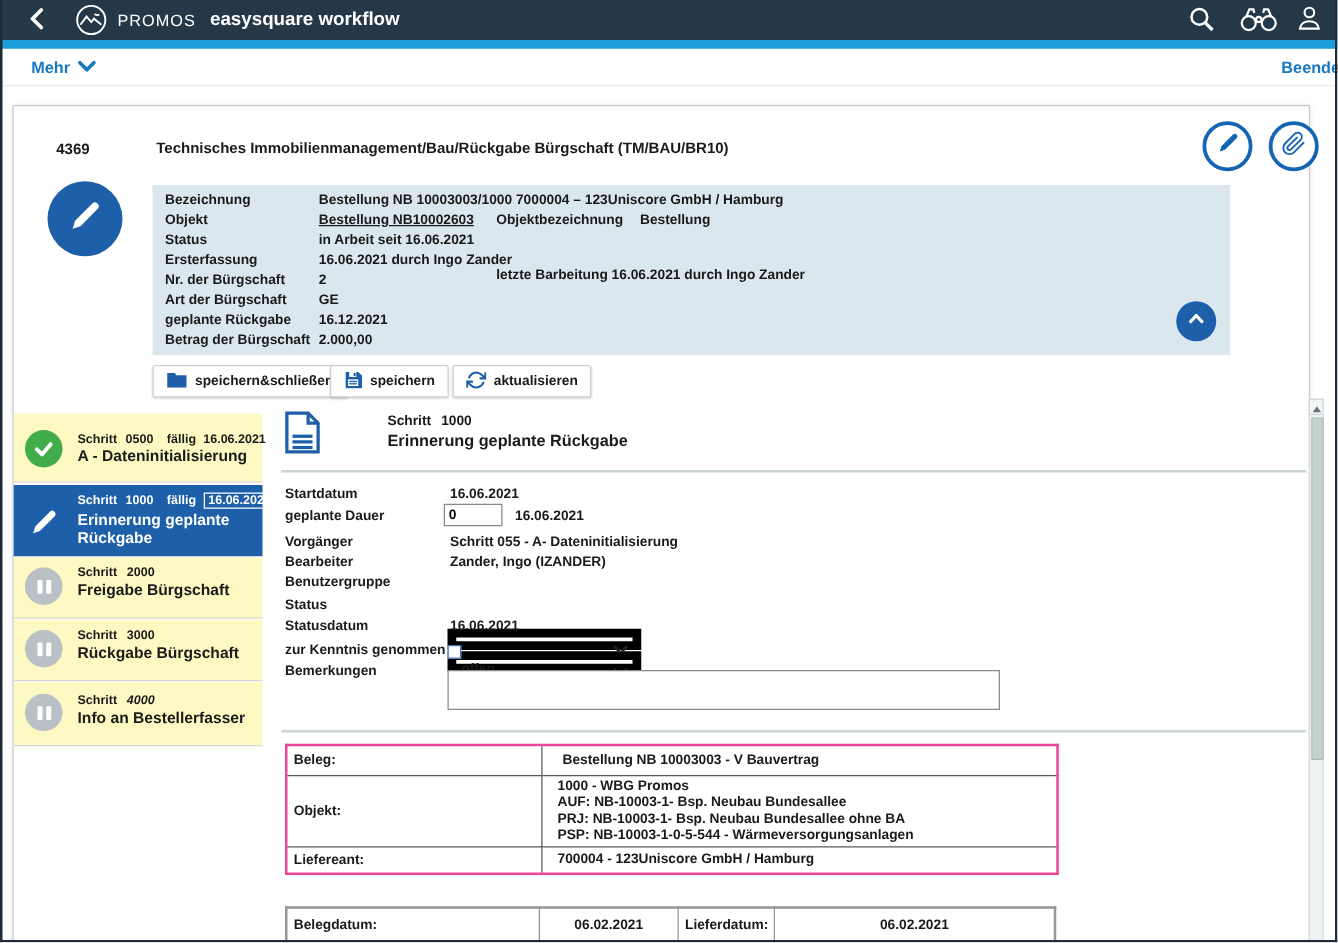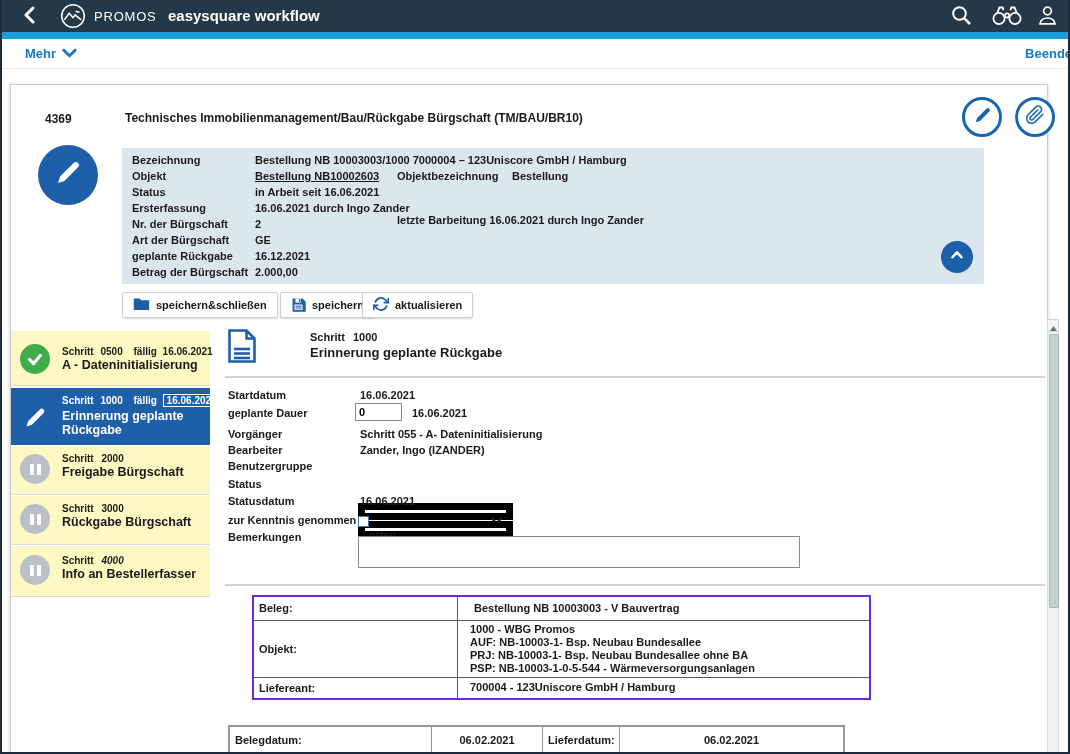--- a/index.html
+++ b/index.html
@@ -52,21 +52,21 @@
        font-size:11px;font-weight:bold;line-height:15px;padding-left:4px;box-sizing:border-box;cursor:pointer;margin-top:46px;}
   .sel .chev{position:absolute;right:4px;top:4px;}
   .hline{position:absolute;height:2px;background:#ccd5d4;}
   input.dinp{position:absolute;left:355px;width:47px;height:18px;border:1px solid #888;font-family:inherit;
        font-size:11px;font-weight:bold;padding:0 3px;box-sizing:border-box;}
   .chk{position:absolute;left:358px;width:11px;height:11px;border:1.5px solid #3b76c0;background:#fff;box-sizing:border-box;cursor:pointer;}
   textarea.dta{position:absolute;left:358px;top:536px;width:442px;height:32px;border:1px solid #8a8a8a;resize:none;
        font-family:inherit;font-size:11px;box-sizing:border-box;}
   
   table.t1{position:absolute;left:228px;top:595px;border-collapse:collapse;table-layout:fixed;
-       font-size:11px;font-weight:bold;border:2px solid #6d28d9;margin-left:24px;}
+       font-size:11px;font-weight:bold;border:2px solid #ec4899;}
   table.t1 td{border:1px solid #5a5a5a;vertical-align:middle;}
   table.t1 td.l{width:197px;padding-left:5px;}
   table.t1 td.v{width:394px;padding-left:12px;line-height:13px;}
   .pre{white-space:pre-line;}
   table.t2{position:absolute;left:228px;top:725px;border-collapse:collapse;table-layout:fixed;
        font-size:11px;font-weight:bold;border:2px solid #969696;}
   table.t2 td{border:1px solid #969696;height:23px;}
   
   .sbtrack{left:1047px;top:319px;width:12px;height:434px;background:#eef2f2;border:1px solid #d8dee0;box-sizing:border-box;}
   .sbup{left:1047px;top:319px;width:12px;height:13px;background:#f3f6f6;border:1px solid #d2d8da;box-sizing:border-box;
@@ -212,21 +212,21 @@
   </div>
 
   <div class="abtn" style="left:122px;">
     <span>
       <svg width="17" height="14" viewBox="0 0 24 20" fill="#1d5fa8">
           <path d="M1 2h8.5l2 2.7H23v14H1z"></path>
         </svg>
     </span>
     <span>speichern&amp;schließen</span>
   </div>
-  <div class="abtn" style="left:280px;text-align:center;">
+  <div class="abtn" style="left:264px;text-align:center;">
     <span>
       <svg width="15" height="15" viewBox="0 0 24 24">
           <path d="M2.5 2.5h16l5 5v16h-21z" fill="#1d5fa8"></path>
           <rect x="7" y="2.5" width="9" height="6.5" fill="#fff"></rect>
           <rect x="12.6" y="3.6" width="2.6" height="4.2" fill="#1d5fa8"></rect>
           <rect x="5.5" y="12" width="13" height="8.5" fill="#fff"></rect>
           <rect x="7" y="13.8" width="10" height="1.7" fill="#1d5fa8"></rect>
           <rect x="7" y="16.8" width="10" height="1.7" fill="#1d5fa8"></rect>
         </svg>
     </span>

